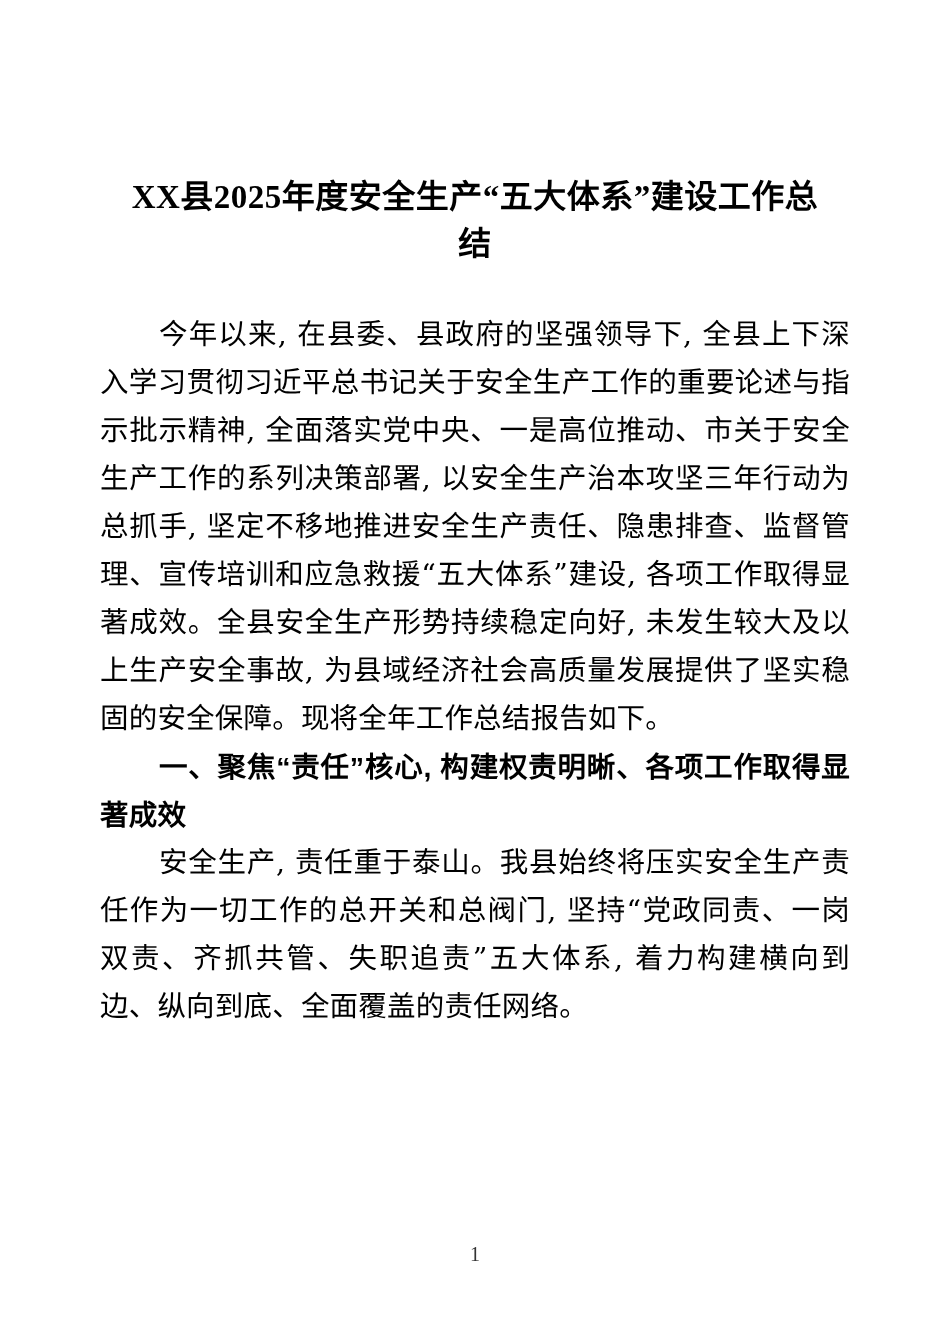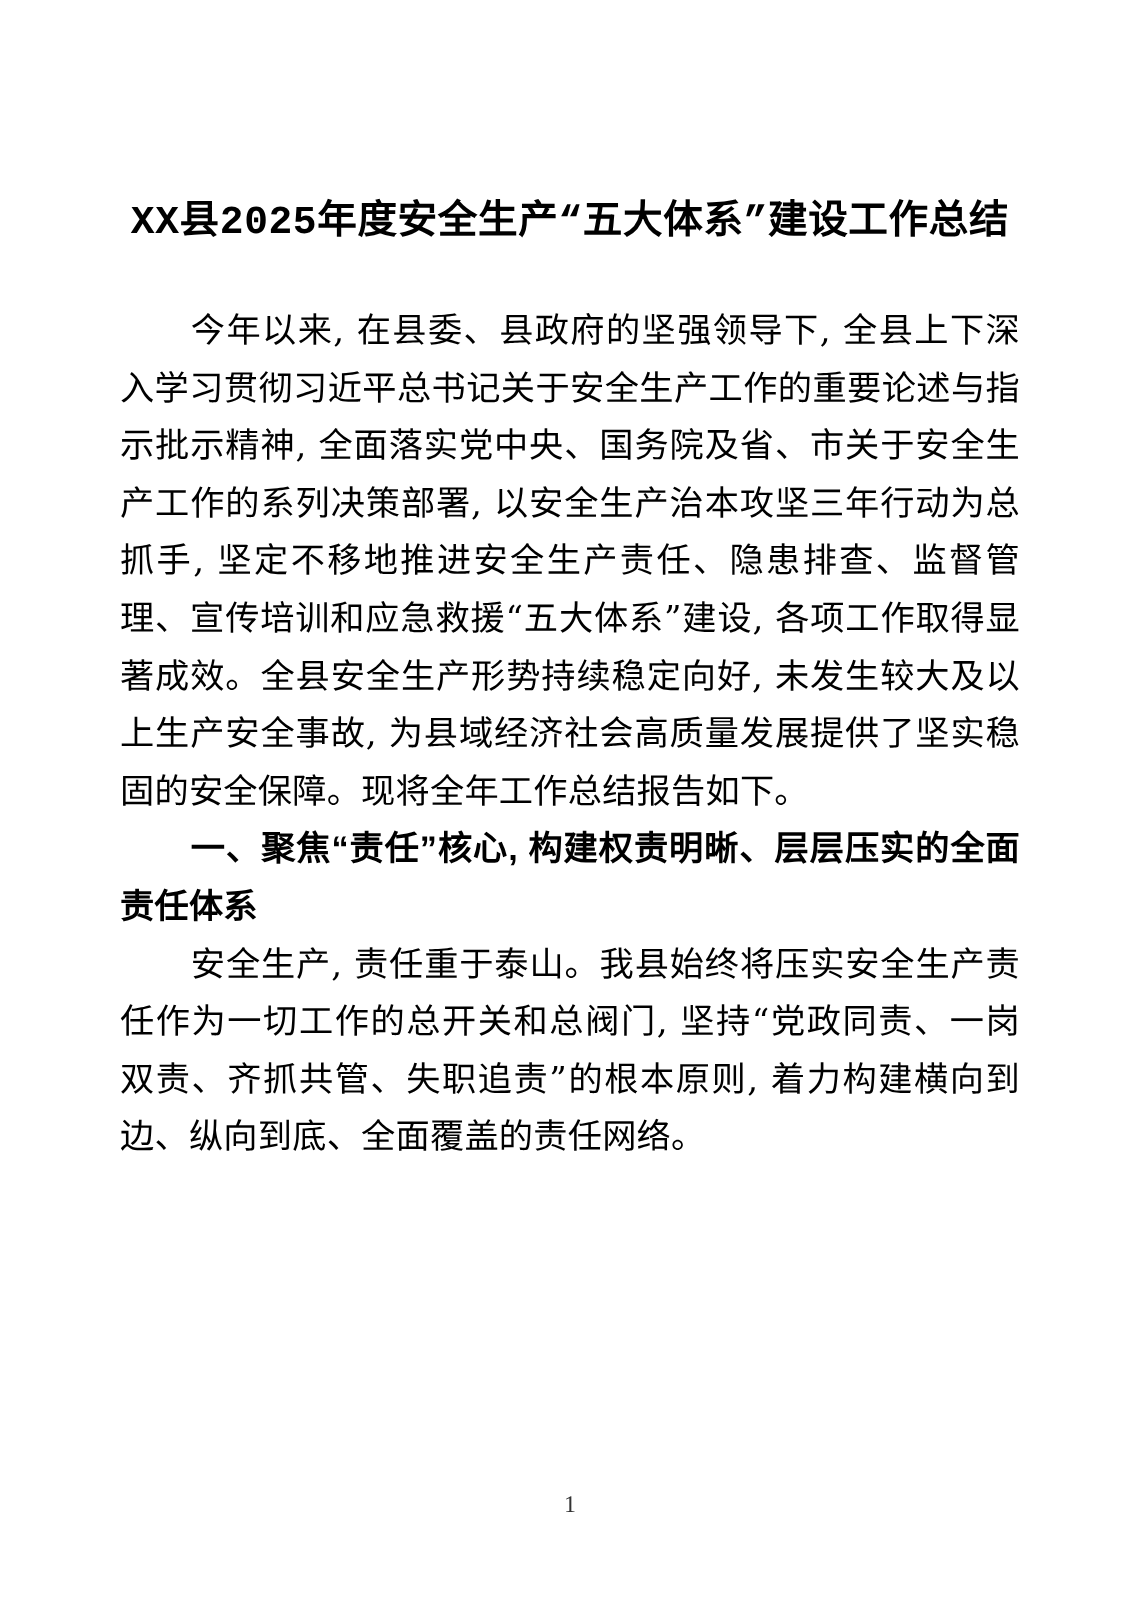--- a/index.html
+++ b/index.html
@@ -21,24 +21,24 @@
 
   .content {
     position: absolute;
     left: 100px;
     top: 0;
     width: 750px;
   }
 
   
   .doc-title {
-    margin: 4px;
+    margin: 16px;
     padding: 0;
     padding-top: 158px;
-    font-family: Liberation Mono, monospace;
+    font-family: Liberation Serif, serif;
     font-weight: bold;
     font-size: 33px;
     line-height: 47px;
     text-align: center;
     color: #000000;
     letter-spacing: 0.5px;
     text-rendering: optimizeLegibility;
   }
 
   
@@ -90,24 +90,24 @@
 </style>
 </head>
 <body>
 
 <div class="page">
 
   <div class="content">
 
     <h1 class="doc-title"><span>XX县2025年度安全生产“五大体系”建设工作</span><span>总结</span></h1>
 
-    <p class="para first">今年以来, 在县委、县政府的坚强领导下, 全县上下深入学习贯彻习近平总书记关于安全生产工作的重要论述与指示批示精神, 全面落实党中央、国务院及省、市关于安全生产工作的系列决策部署, 以安全生产治本攻坚三年行动为总抓手, 坚定不移地推进安全生产责任、隐患排查、监督管理、宣传培训和应急救援“五大体系”建设, 各项工作取得显著成效。全县安全生产形势持续稳定向好, 未发生较大及以上生产安全事故, 为县域经济社会高质量发展提供了坚实稳固的安全保障。现将全年工作总结报告如下。</p>
+    <p class="para first">今年以来, 在县委、县政府的坚强领导下, 全县上下深入学习贯彻习近平总书记关于安全生产工作的重要论述与指示批示精神, 全面落实党中央、一是高位推动、市关于安全生产工作的系列决策部署, 以安全生产治本攻坚三年行动为总抓手, 坚定不移地推进安全生产责任、隐患排查、监督管理、宣传培训和应急救援“五大体系”建设, 各项工作取得显著成效。全县安全生产形势持续稳定向好, 未发生较大及以上生产安全事故, 为县域经济社会高质量发展提供了坚实稳固的安全保障。现将全年工作总结报告如下。</p>
 
-    <p class="section-heading">一、聚焦“责任”核心, 构建权责明晰、层层压实的全面责任体系</p>
+    <p class="section-heading">一、聚焦“责任”核心, 构建权责明晰、各项工作取得显著成效</p>
 
-    <p class="para">安全生产, 责任重于泰山。我县始终将压实安全生产责任作为一切工作的总开关和总阀门, 坚持“党政同责、一岗双责、齐抓共管、失职追责”的根本原则, 着力构建横向到边、纵向到底、全面覆盖的责任网络。</p>
+    <p class="para">安全生产, 责任重于泰山。我县始终将压实安全生产责任作为一切工作的总开关和总阀门, 坚持“党政同责、一岗双责、齐抓共管、失职追责”五大体系, 着力构建横向到边、纵向到底、全面覆盖的责任网络。</p>
 
 
   </div>
 
   <div class="page-number">1</div>
 
 </div>
 
 </body></html>

